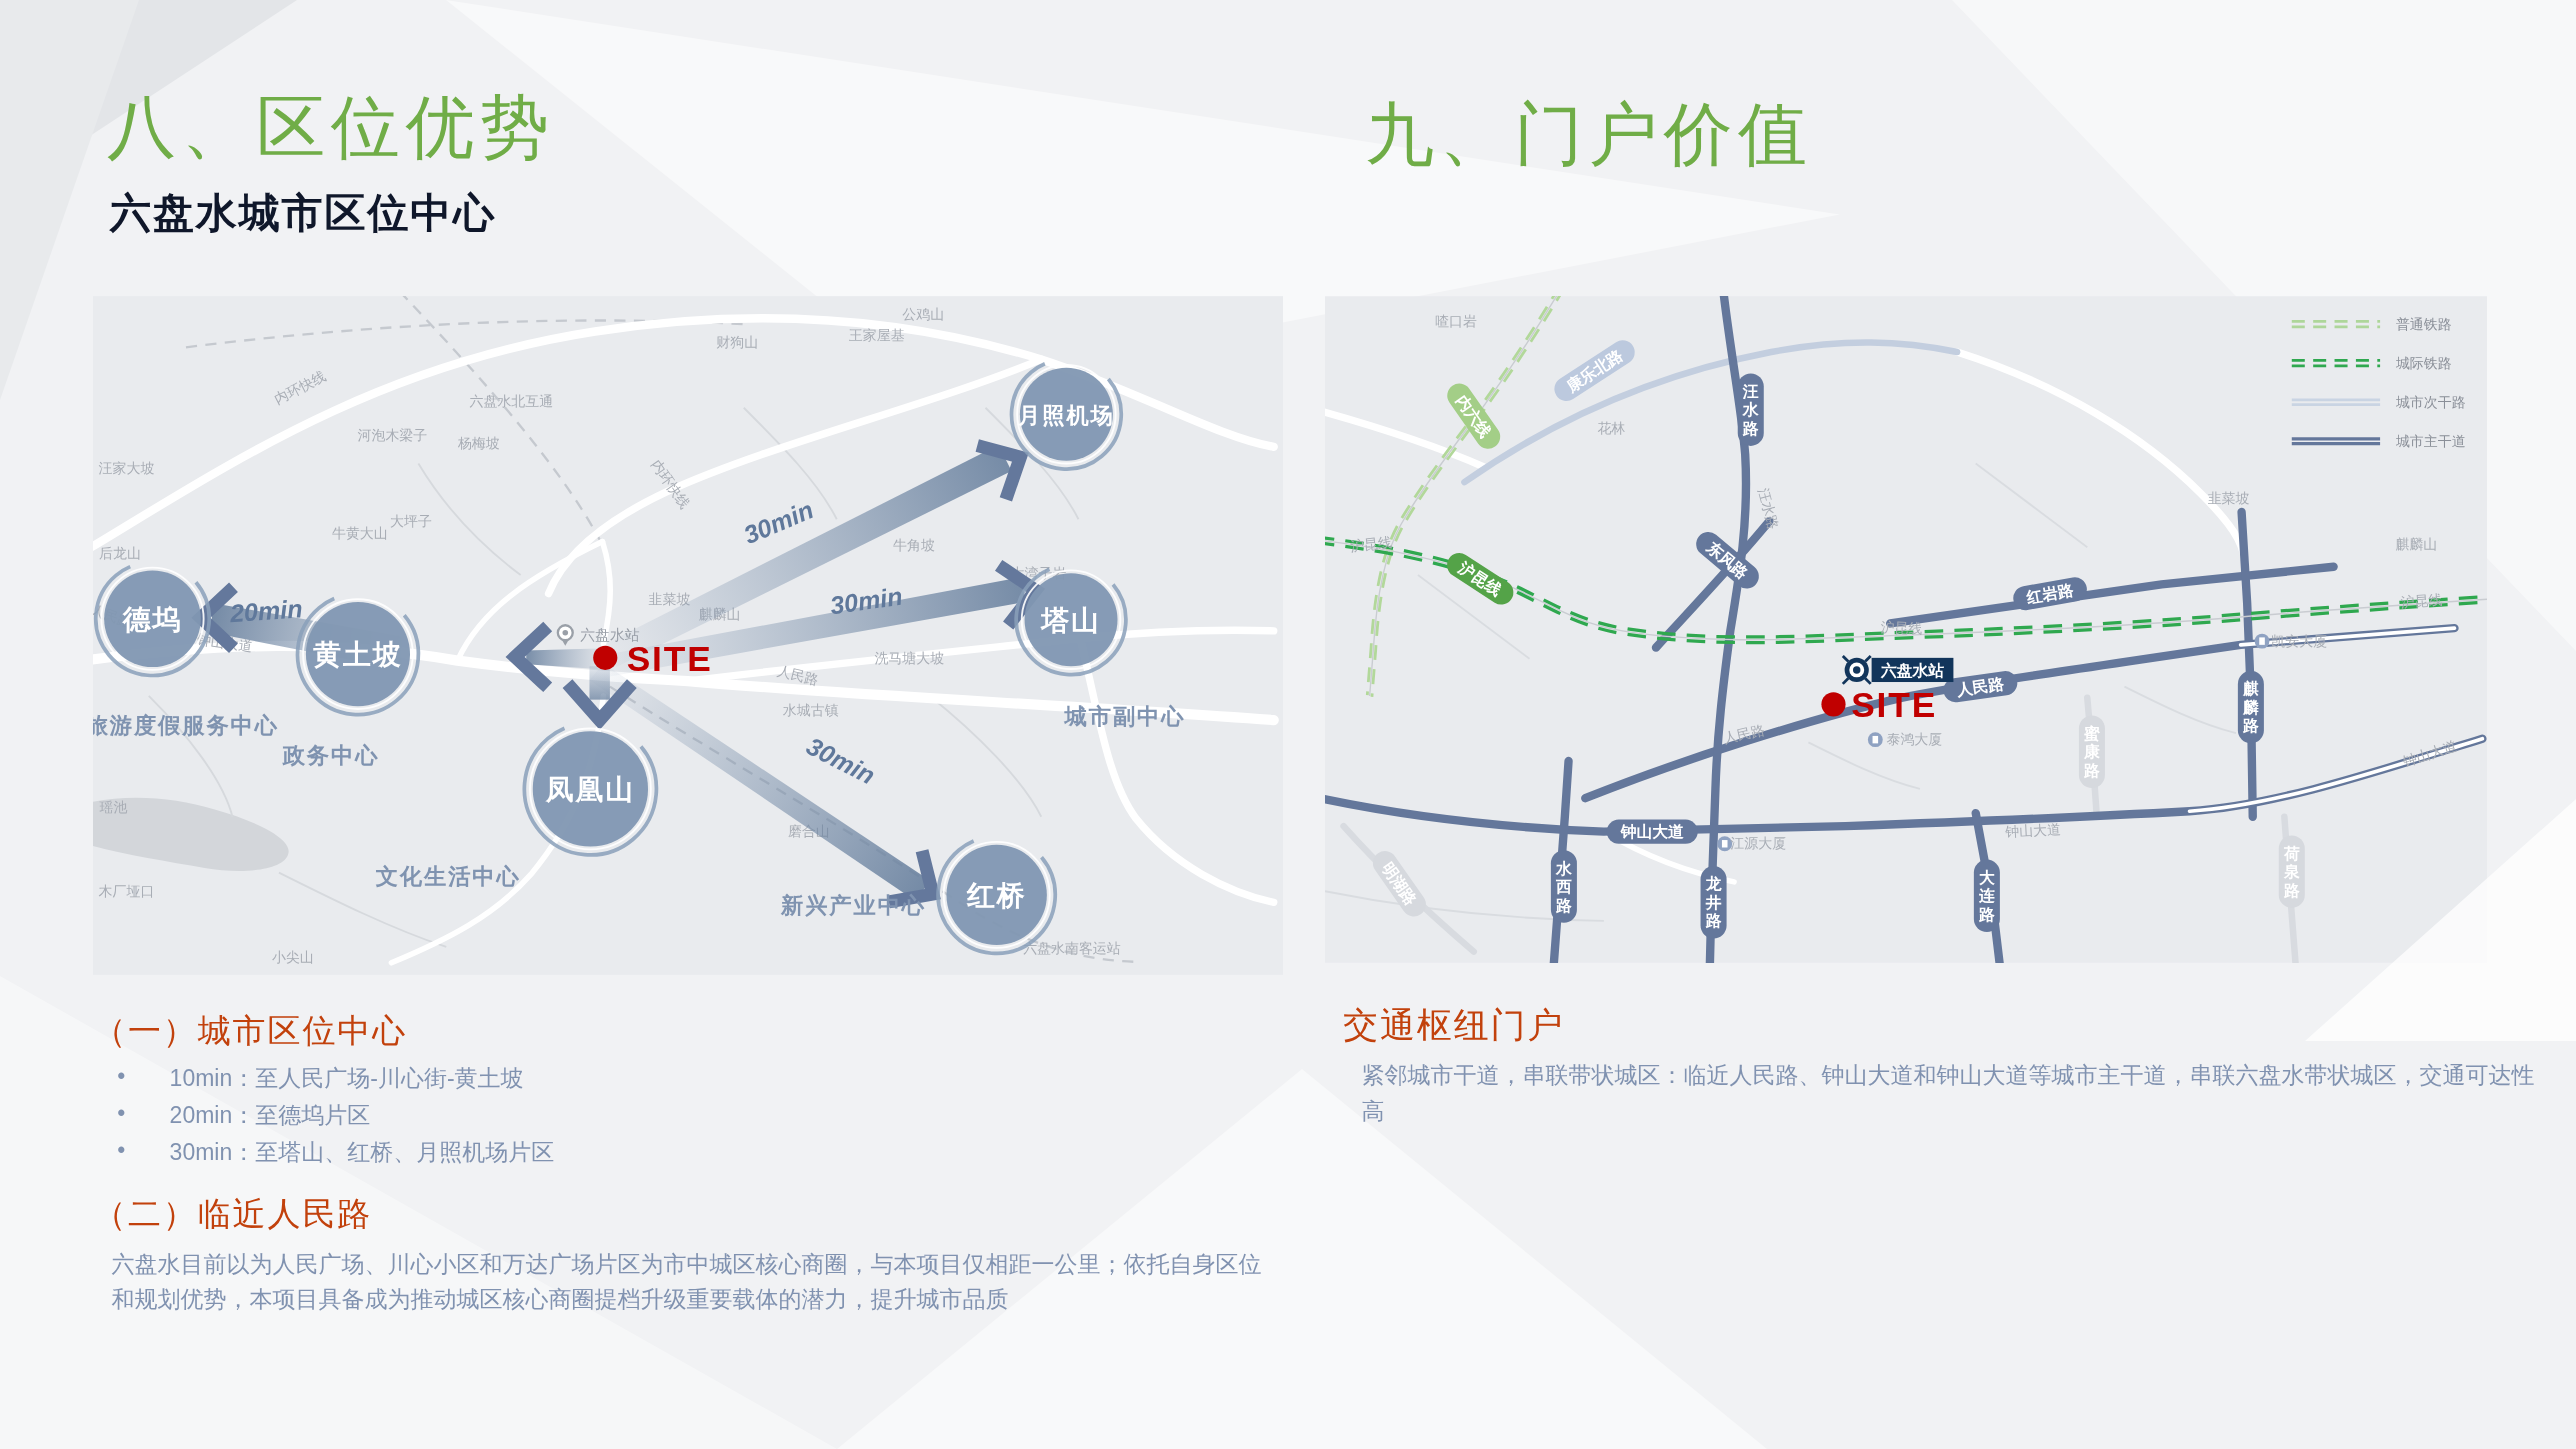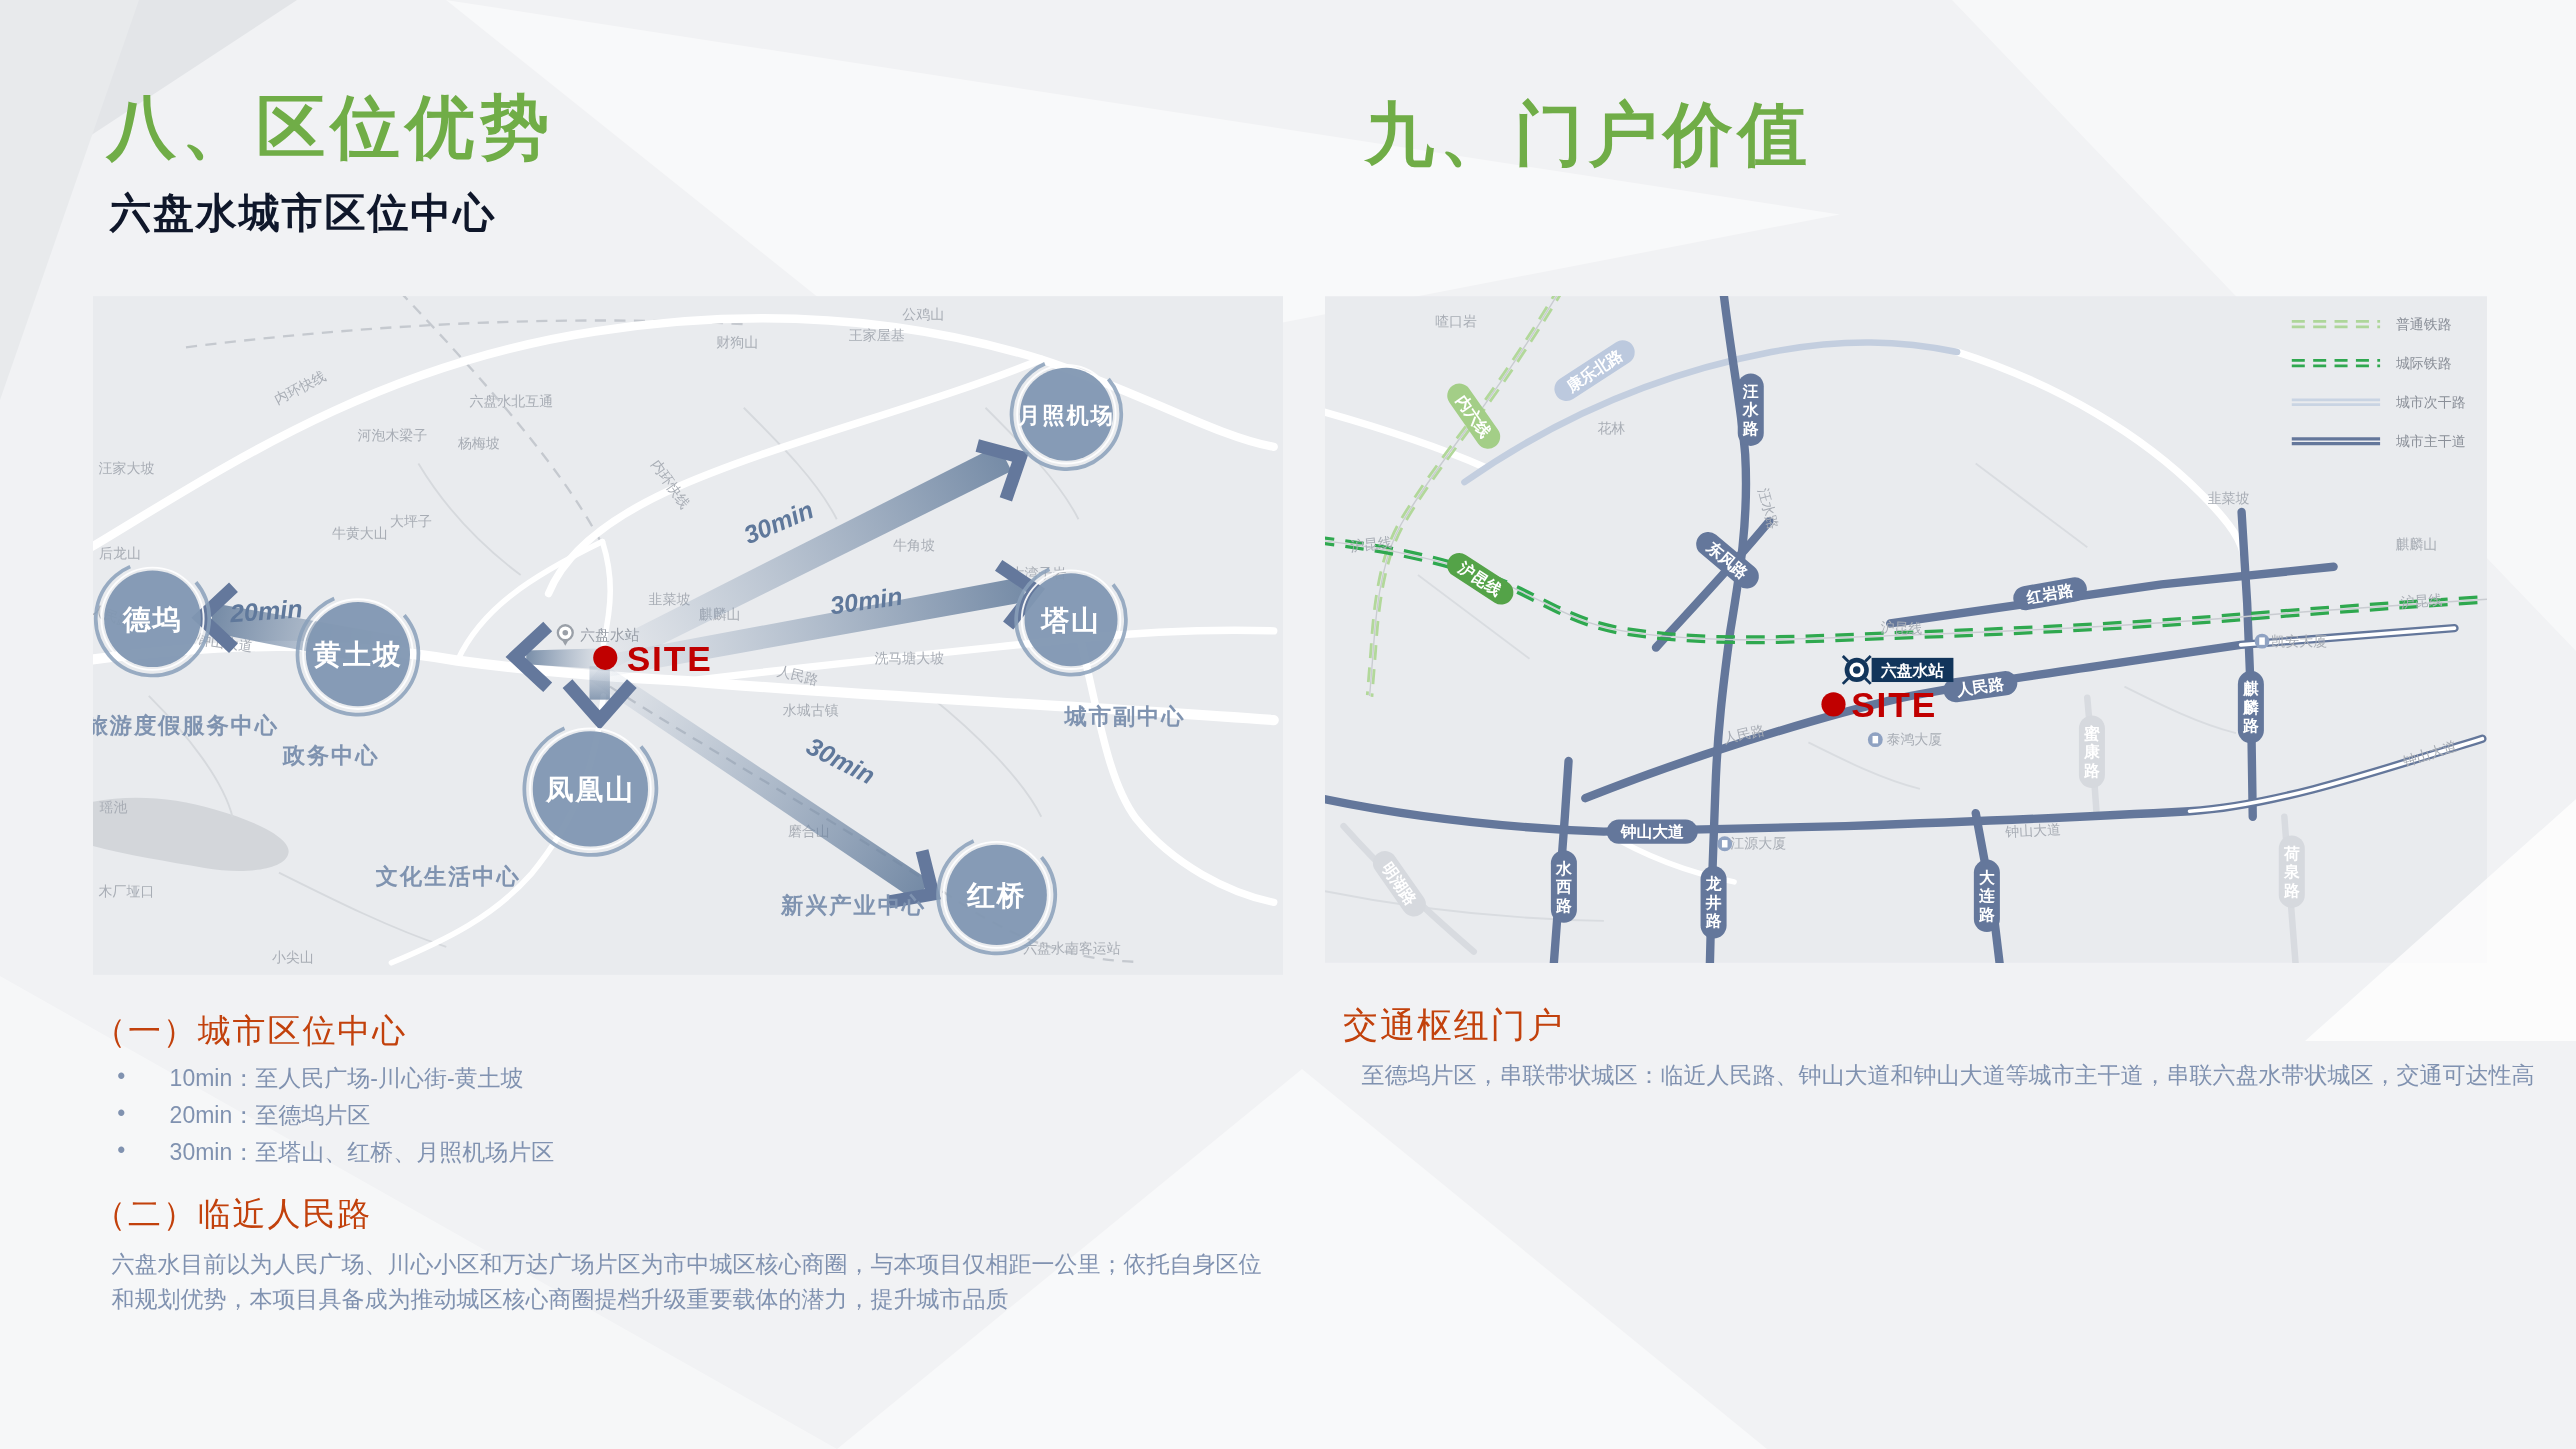--- a/index.html
+++ b/index.html
@@ -7,21 +7,21 @@
          font-family:"Liberation Sans","DejaVu Sans",sans-serif;}
   .deco{position:absolute;pointer-events:none;}
   .d1{left:0;top:0;width:297px;height:195px;background:#e3e5e8;clip-path:polygon(0 0,100% 0,0 100%);}
   .d2{left:0;top:0;width:139px;height:400px;background:#e8eaec;clip-path:polygon(0 0,100% 0,0 100%);}
   .d3{left:446px;top:0;width:1394px;height:390px;background:rgba(255,255,255,.5);clip-path:polygon(0 0,100% 55%,35% 100%);}
   .d4{left:1952px;top:0;width:624px;height:651px;background:rgba(255,255,255,.45);clip-path:polygon(100% 0,0 0,100% 100%);}
   .d5{left:2305px;top:799px;width:271px;height:242px;background:rgba(255,255,255,.75);clip-path:polygon(100% 0,100% 100%,0 100%);}
   .d6{left:0;top:976px;width:837px;height:473px;background:rgba(255,255,255,.4);clip-path:polygon(0 0,100% 100%,0 100%);}
   .d7{left:837px;top:1069px;width:930px;height:380px;background:rgba(255,255,255,.5);clip-path:polygon(50% 0,100% 100%,0 100%);}
 
-  h1.title{position:absolute;margin:0;font-size:69px;font-weight:bold;color:#70ad47;letter-spacing:5.6px;}
+  h1.title{position:absolute;margin:0;font-size:69px;font-weight:normal;color:#70ad47;letter-spacing:5.6px;}
   h2.subtitle{position:absolute;margin:0;font-size:41px;font-weight:bold;color:#0f172a;letter-spacing:1.9px;}
   #left-title{left:107px;top:82px;}   #left-subtitle{left:110px;top:186px;}
   #right-title{left:1365px;top:89px;} #right-subtitle{left:1367px;top:201px;}
 
   .map{position:absolute;}
   #left-map{left:93px;top:296px;width:1190px;height:679px;}
   #right-map{left:1325px;top:296px;width:1162px;height:667px;}
   svg text{font-family:"Liberation Sans","DejaVu Sans",sans-serif;}
   .bg-lb{font-size:15px;fill:#a8adb5;text-anchor:middle;}
   .zone-lb{font-size:24px;font-weight:bold;fill:#7f93b0;letter-spacing:2px;text-anchor:middle;}
@@ -425,16 +425,16 @@
       <li>10min：至人民广场-川心街-黄土坡</li>
       <li>20min：至德坞片区</li>
       <li>30min：至塔山、红桥、月照机场片区</li>
     </ul>
     <h3 class="second">（二）临近人民路</h3>
     <p>六盘水目前以为人民广场、川心小区和万达广场片区为市中城区核心商圈，与本项目仅相距一公里；依托自身区位和规划优势，本项目具备成为推动城区核心商圈提档升级重要载体的潜力，提升城市品质</p>
   </div>
 
   <div class="textblock" id="right-text">
     <h3 style="font-size:35px">交通枢纽门户</h3>
-    <p>至德坞片区，串联带状城区：临近人民路、钟山大道和钟山大道等城市主干道，串联六盘水带状城区，交通可达性高</p>
+    <p>紧邻城市干道，串联带状城区：临近人民路、钟山大道和钟山大道等城市主干道，串联六盘水带状城区，交通可达性高</p>
   </div>
 </div>
 
 
 </body></html>

